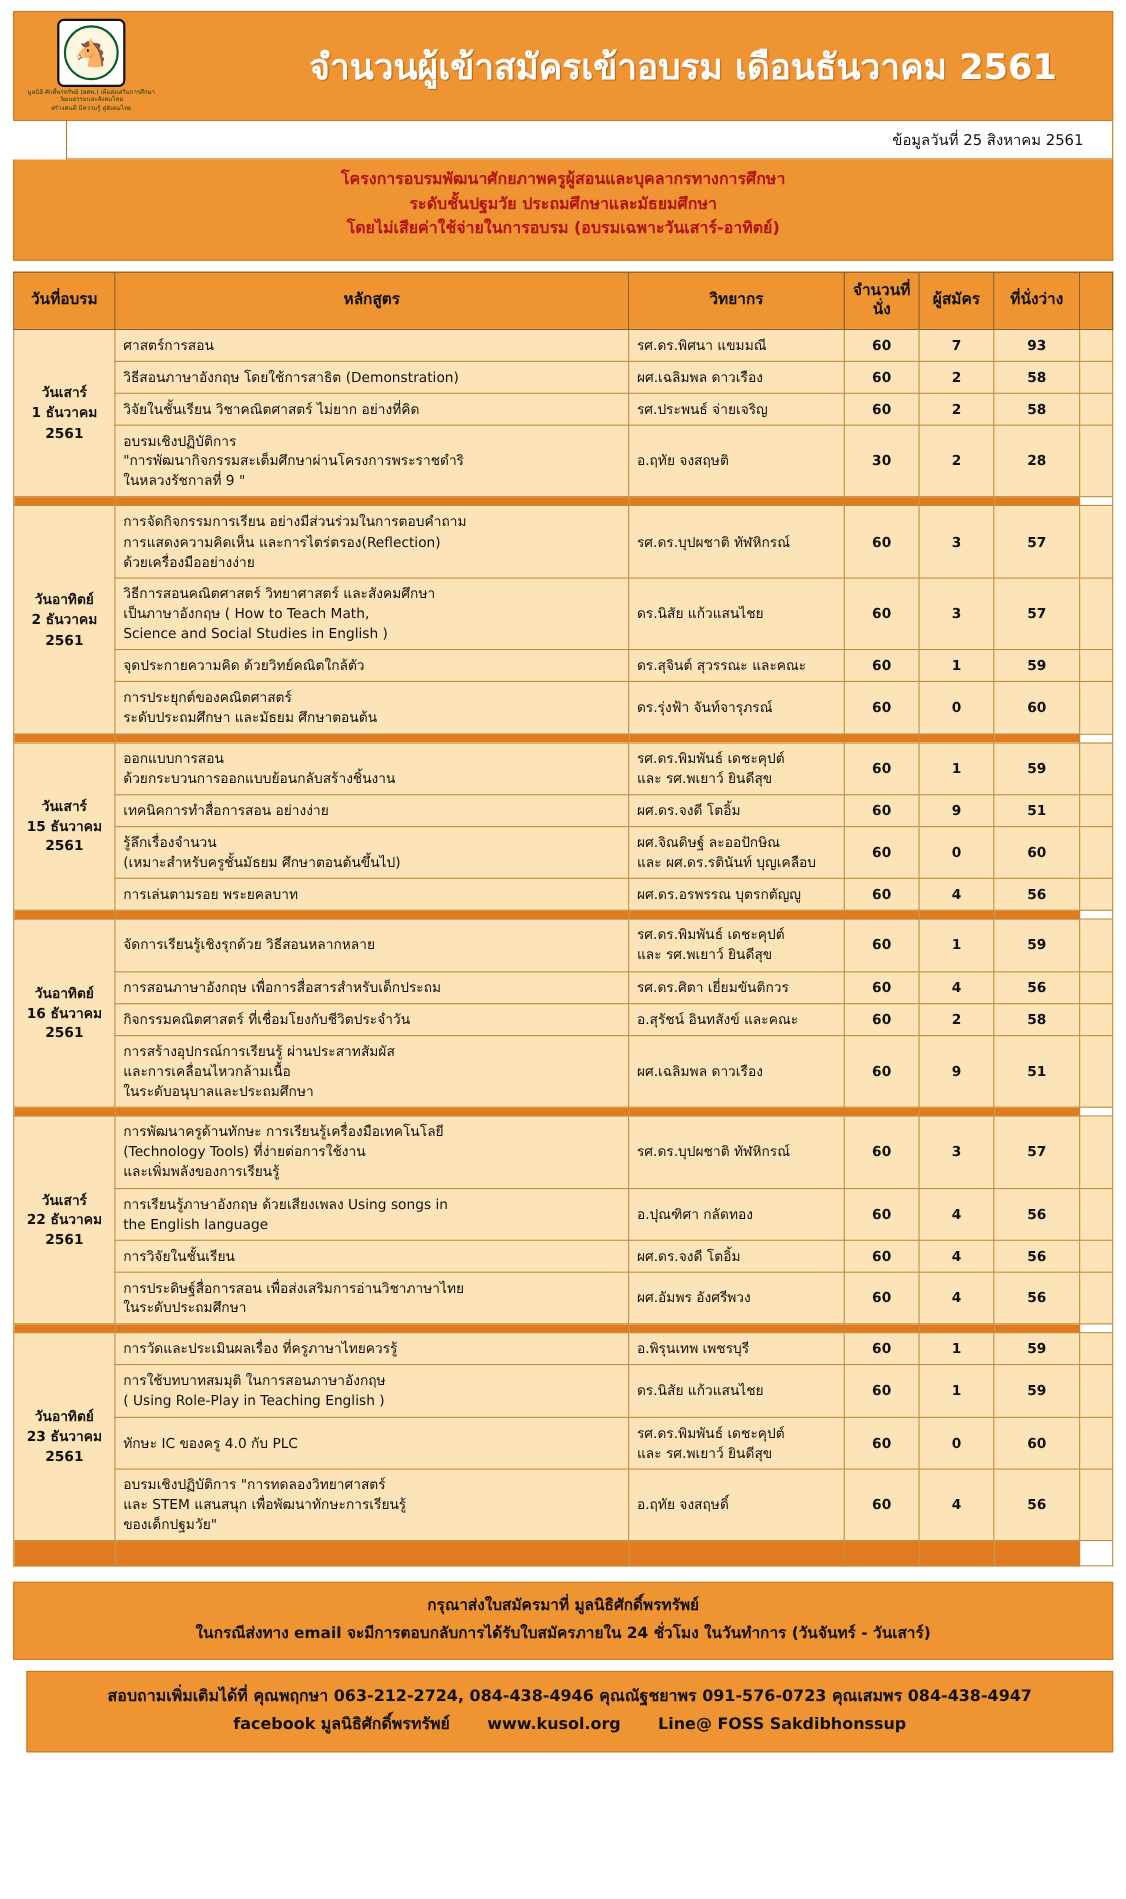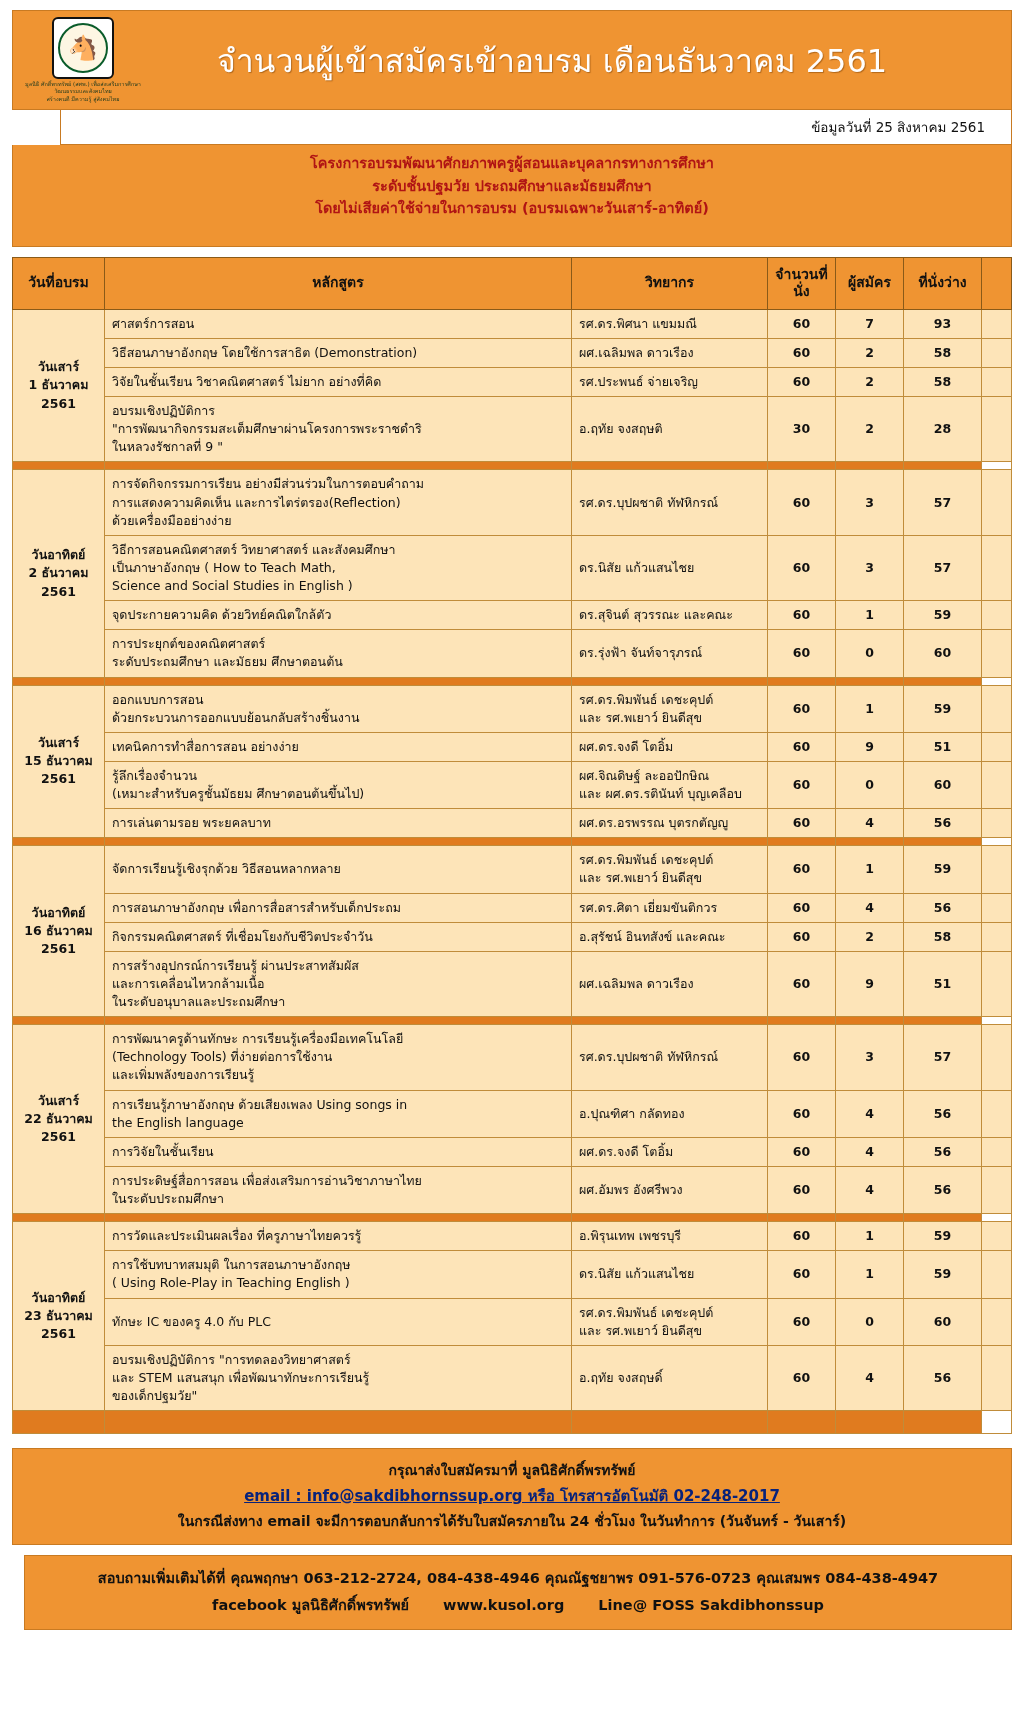--- a/index.html
+++ b/index.html
@@ -54,24 +54,24 @@
   .logo-caption{
     font-size:5.5px;
     color:#203a1e;
     text-align:center;
     line-height:1.35;
     margin-top:2px;
     font-family:"DejaVu Sans",sans-serif;
   }
   .header-title{
     flex:1;
-    text-align:center;
+    text-align:right;
     color:#ffffff;
     font-size:32px;
-    font-weight:normal;
+    font-weight:bold;
     letter-spacing:0px;
     text-shadow:1px 1px 1px rgba(120,60,0,.5);
     padding-right:40px;
   }
   
   .date-row{
     border-left:1px solid #c87a22;
     border-right:1px solid #c87a22;
     border-bottom:1px solid #c87a22;
     text-align:right;
@@ -80,21 +80,21 @@
     color:#111;
     background:#fff;
     margin-left:48px;
   }
   
   .program{
     background:#ef9432;
     border:1px solid #c87a22;
     border-top:none;
     text-align:center;
-    padding:7px 4px 26px 4px;
+    padding:7px 4px 16px 4px;
     color:#b01414;
     font-size:14.5px;
     font-weight:bold;
     line-height:1.55;
   }
   
   table.main{
     width:100%;
     border-collapse:collapse;
     margin-top:10px;
@@ -481,21 +481,20 @@
           <td></td>
           <td></td>
           <td></td>
           <td class="white"></td>
         </tr>
       </tbody>
   </table>
 
   <div class="footer1">
     <div>กรุณาส่งใบสมัครมาที่ มูลนิธิศักดิ์พรทรัพย์</div>
-    <div class="email-line">email : info@sakdibhornssup.org หรือ โทรสารอัตโนมัติ 02-248-2017</div>
     <div>ในกรณีส่งทาง email จะมีการตอบกลับการได้รับใบสมัครภายใน 24 ชั่วโมง ในวันทำการ (วันจันทร์ - วันเสาร์)</div>
   </div>
 
   <div class="footer2">
     <div>สอบถามเพิ่มเติมได้ที่ คุณพฤกษา 063-212-2724, 084-438-4946 คุณณัฐชยาพร 091-576-0723 คุณเสมพร 084-438-4947</div>
     <div class="row2">
       <span class="nowrap">facebook มูลนิธิศักดิ์พรทรัพย์</span>
       <span class="nowrap">www.kusol.org</span>
       <span class="nowrap">Line@ FOSS Sakdibhonssup</span>
     </div>

